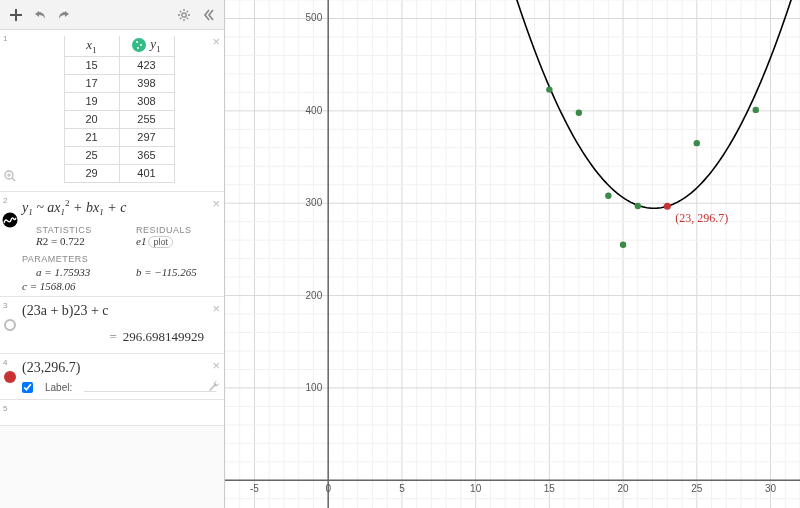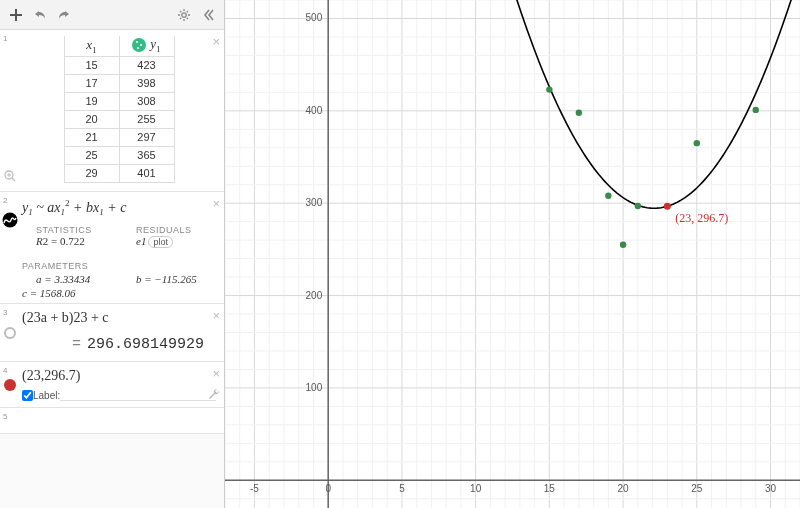--- a/index.html
+++ b/index.html
@@ -35,25 +35,25 @@
   .expr { font-family: 'Times New Roman', serif; font-style: italic; font-size: 14px; padding: 2px 0 6px 0;}
   .expr .sub{font-size:9px;vertical-align:sub;font-style:italic;}
   .expr .sup{font-size:9px;vertical-align:super;font-style:normal;}
   .stats { font-size: 9px; letter-spacing: 0.5px; color: #888; }
   .stat-row { display:flex; gap: 20px; padding: 2px 0; justify-content: flex-end; }
   .stat-block { min-width: 80px; }
   .stat-val { font-size: 11px; color:#333; font-family:'Times New Roman',serif; font-style:italic;}
   .stat-val .roman{font-style:normal;}
   .plot-btn{display:inline-block;border:1px solid #ccc;border-radius:6px;padding:0 4px;font-size:9px;color:#555;font-style:normal;margin-left:2px;font-family:Arial;}
 
-  .result-line{ text-align:right; padding:4px 12px 4px 0; font-family:Liberation Mono, monospace; font-size:15px;}
+  .result-line{ text-align:right; padding:4px 12px 4px 0; font-family:Liberation Serif, serif; font-size:13px;}
   .result-line .eq{color:#888;margin-right:6px;}
 
   .entry.point .expr{font-style:normal;font-family:'Times New Roman',serif;}
-  .label-row{display:flex;align-items:center;gap:0;font-size:10px;color:#555;padding-bottom:2px;}
+  .label-row{display:flex;gap:12px;font-size:10px;color:#555;padding-bottom:2px;}
   .label-row input[type=checkbox]{width:11px;height:11px;}
   .label-row .line{flex:1;border-bottom:1px solid #ddd;height:10px;}
   .wrench{position:absolute;right:4px;bottom:4px;color:#bbb;}
   .red-dot{width:12px;height:12px;border-radius:50%;background:#c83232;display:inline-block;}
   .gray-ring{width:12px;height:12px;border-radius:50%;border:2px solid #bbb;display:inline-block;}
 
   .entry.empty{height:26px;}
 
   
   .graph { flex:1; position:relative; background:#fff; overflow:hidden;}
@@ -171,23 +171,23 @@
         <div class="stat-row">
           <div class="stat-block">
             <div class="stats">STATISTICS</div>
             <div class="stat-val"><span>R</span><span class="sup roman">2</span> <span class="roman">= 0.722</span></div>
           </div>
           <div class="stat-block">
             <div class="stats">RESIDUALS</div>
             <div class="stat-val"><span>e</span><span class="sub">1</span><span class="plot-btn">plot</span></div>
           </div>
         </div>
-        <div class="stats" style="margin-top:11px;">PARAMETERS</div>
+        <div class="stats" style="margin-top:4px;">PARAMETERS</div>
         <div class="stat-row">
-          <div class="stat-block stat-val">a = 3.33434</div>
+          <div class="stat-block stat-val">a = 1.75933</div>
           <div class="stat-block stat-val">b = −115.265</div>
         </div>
         <div class="stat-val">c = 1568.06</div>
       </div>
 
       <div class="entry">
         <span class="idx">3</span>
         <span class="close">×</span>
         <span class="icon">
             <span class="gray-ring"></span>

